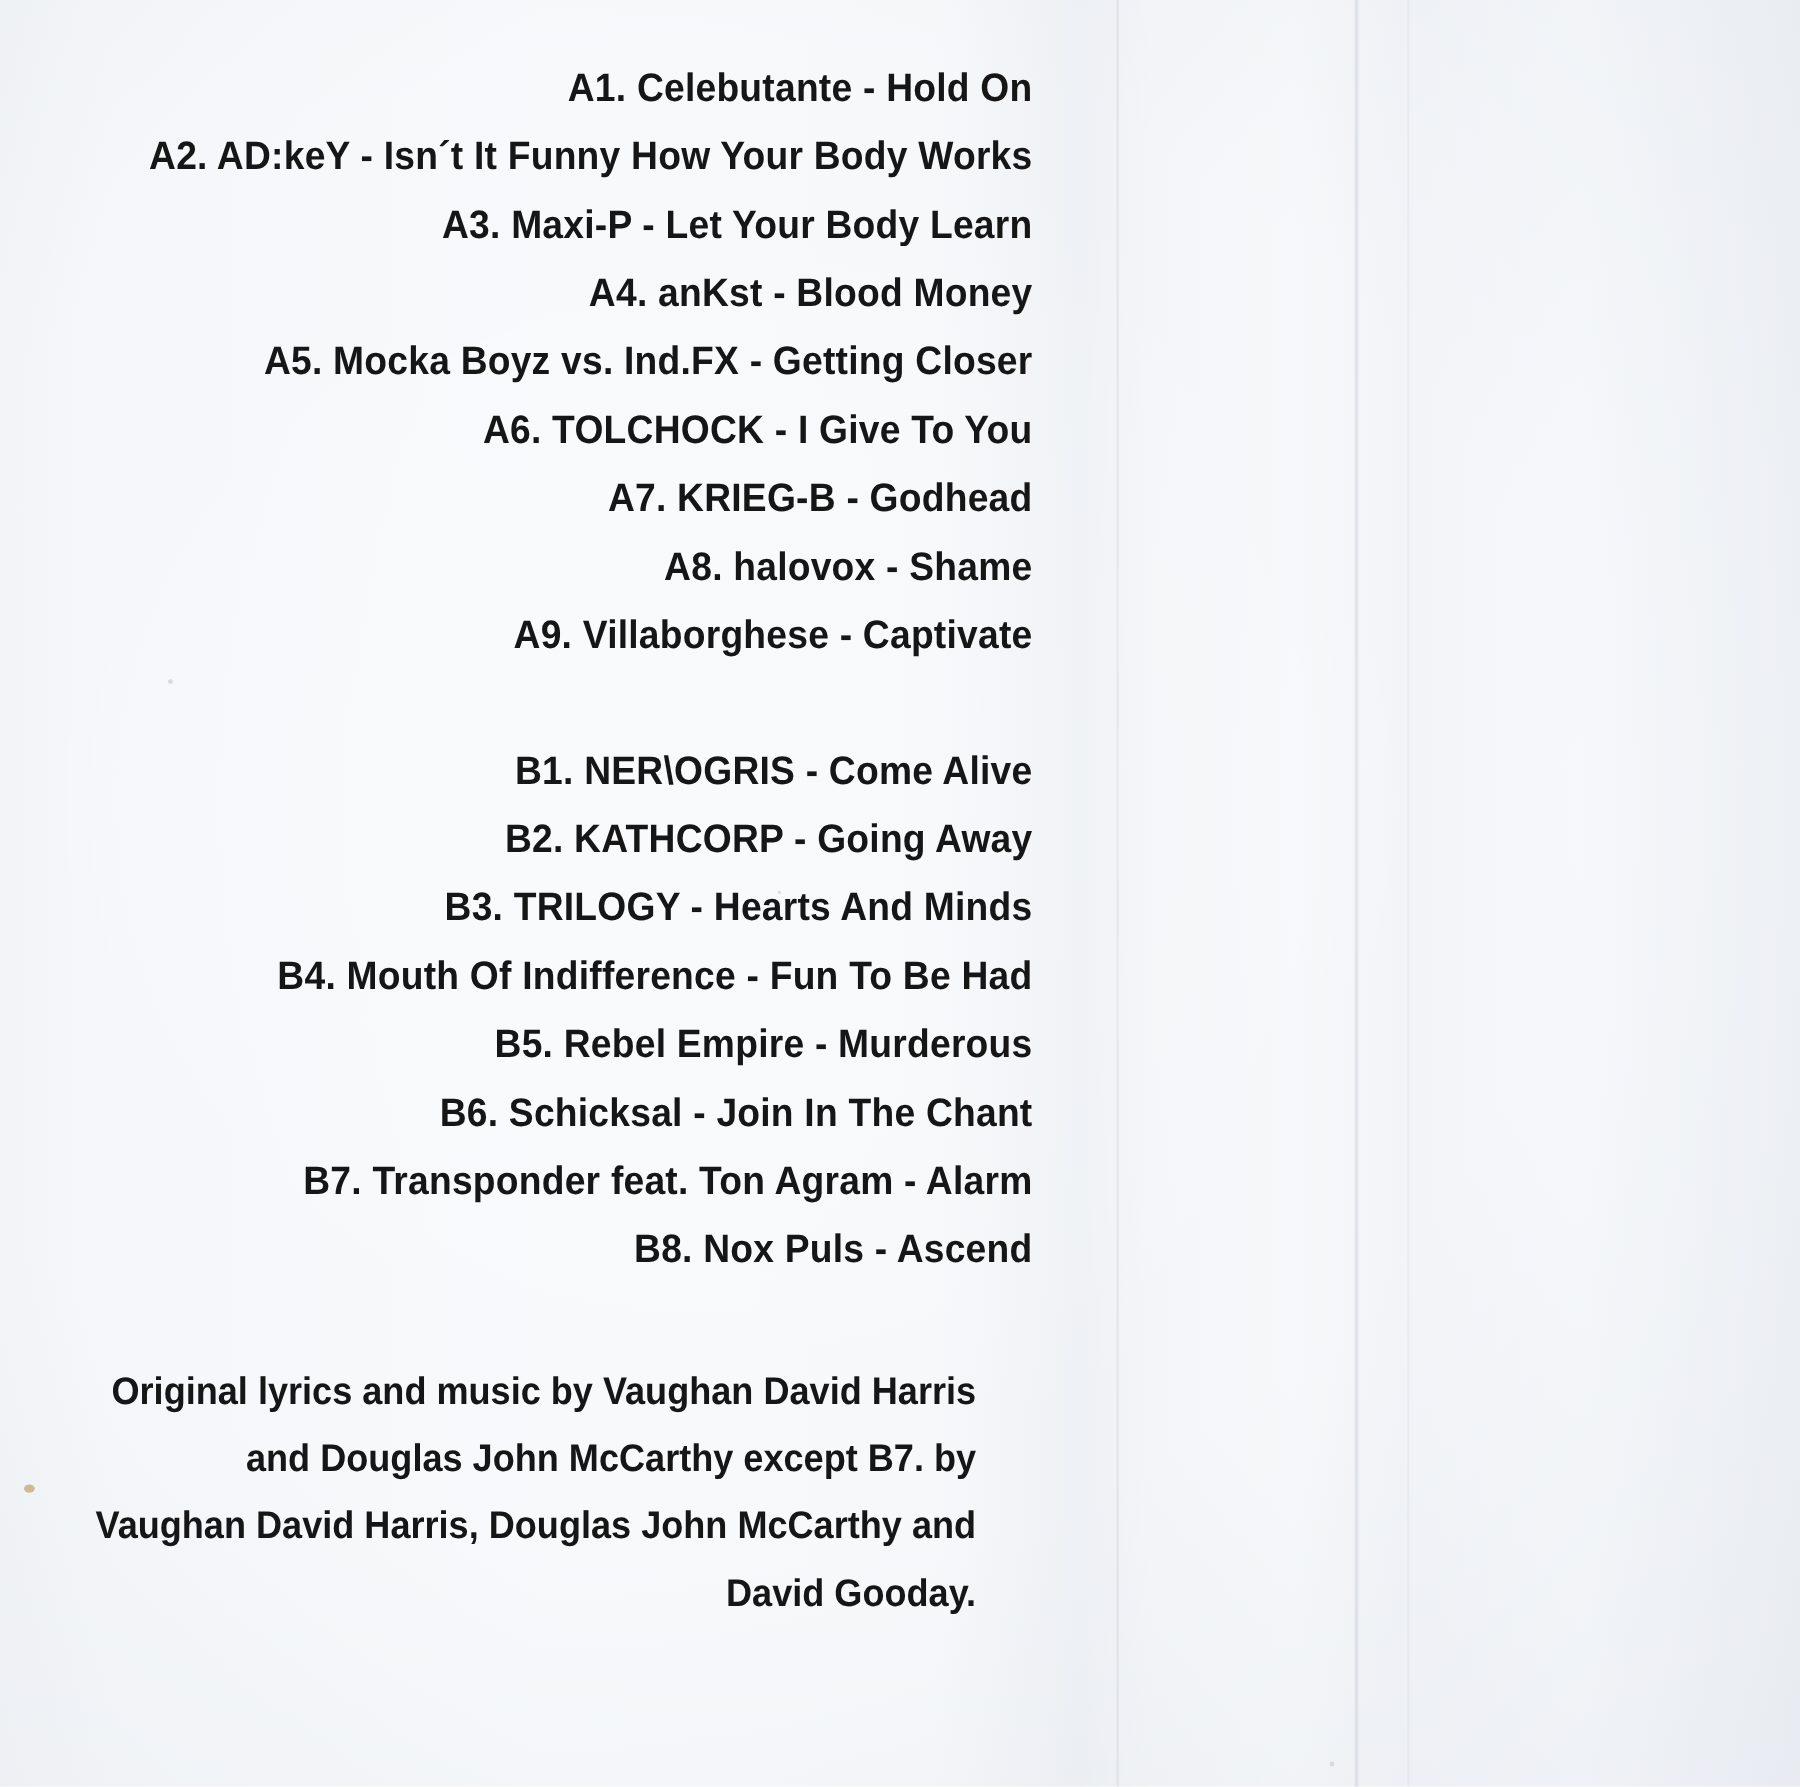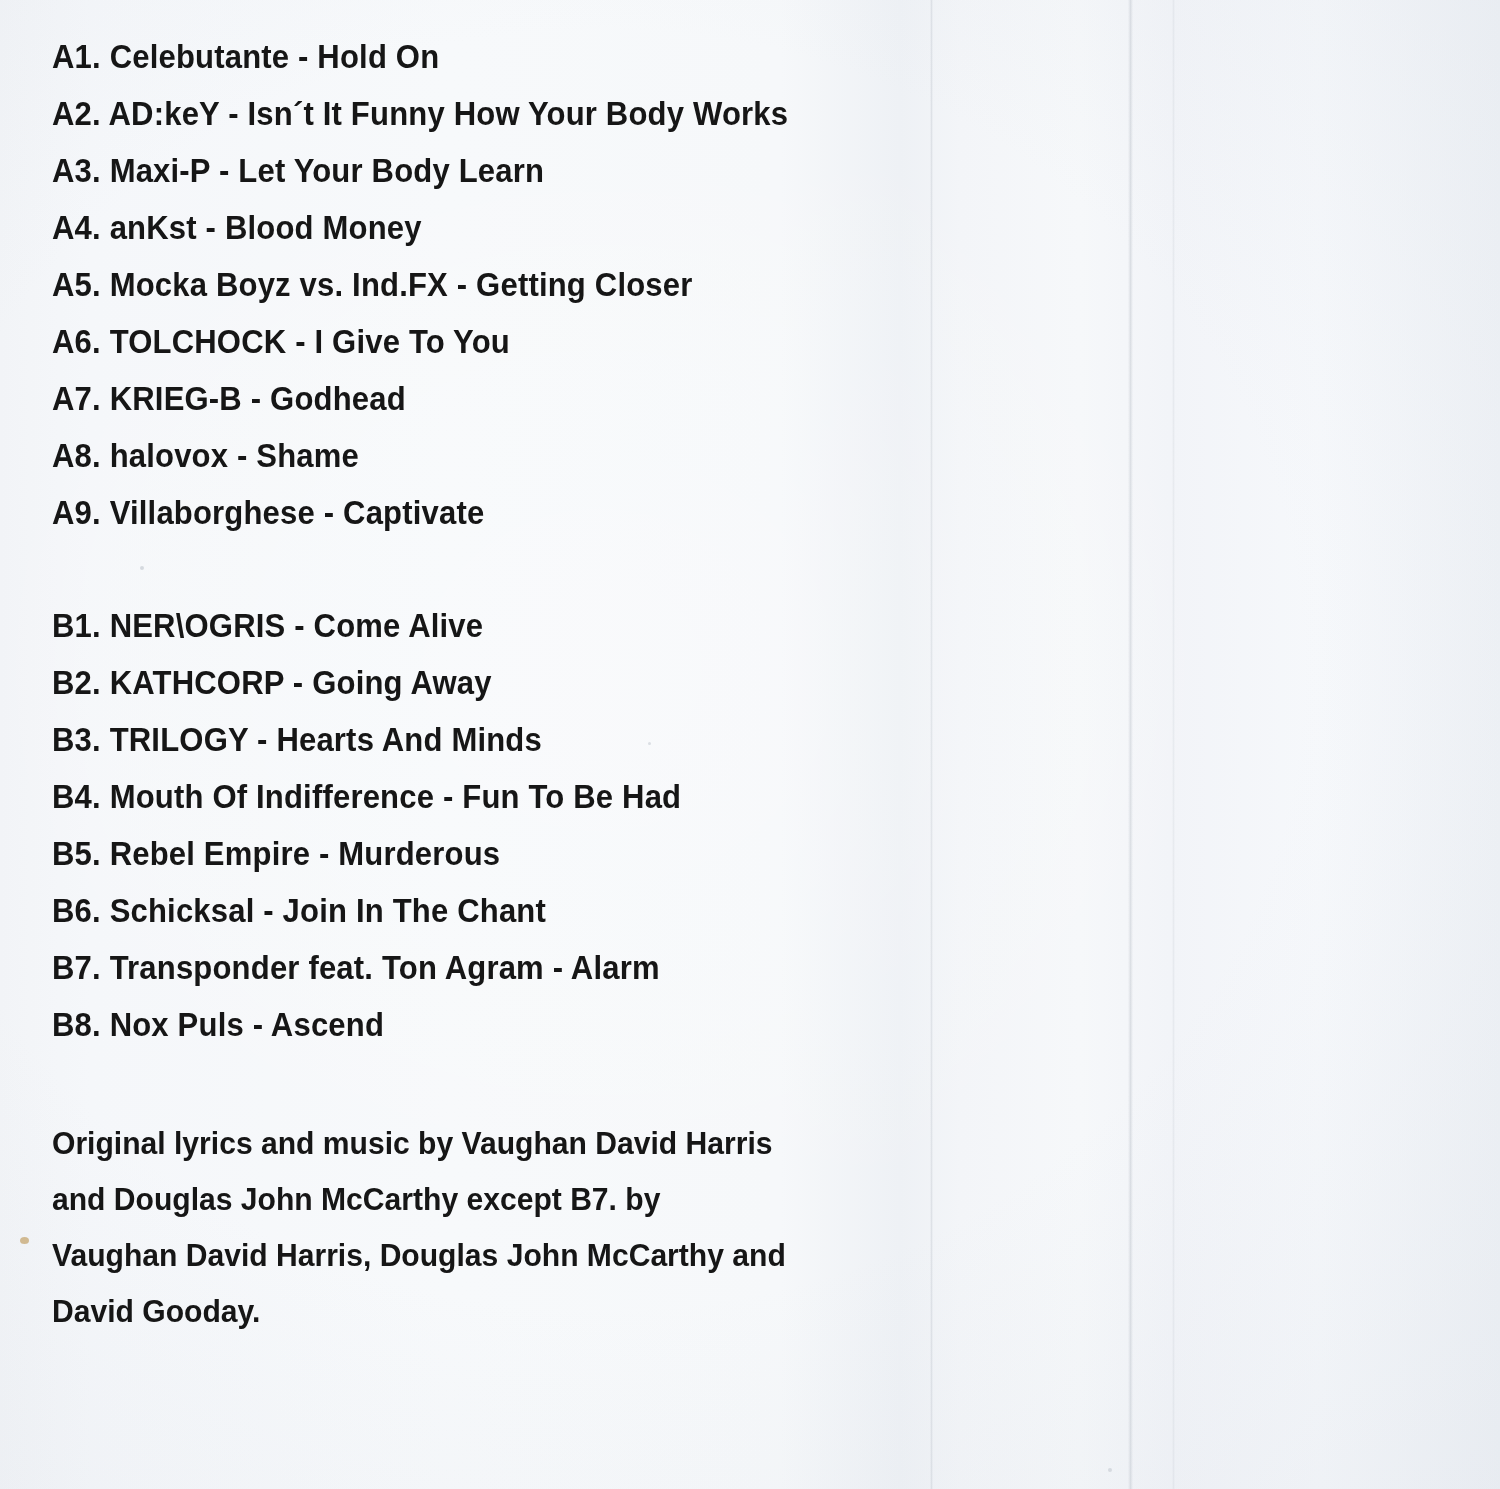--- a/index.html
+++ b/index.html
@@ -54,22 +54,23 @@
 
   .speck {
     position: absolute;
     border-radius: 50%;
     pointer-events: none;
   }
 
   #content {
     position: absolute;
     left: 52px;
-    top: 28px;
+    top: 44px;
     width: 860px;
+    text-align: right;
   }
 
   .track-list {
     list-style: none;
     margin: 0;
     padding: 0;
   }
 
   .track {
     font-family: "Liberation Sans", sans-serif;

